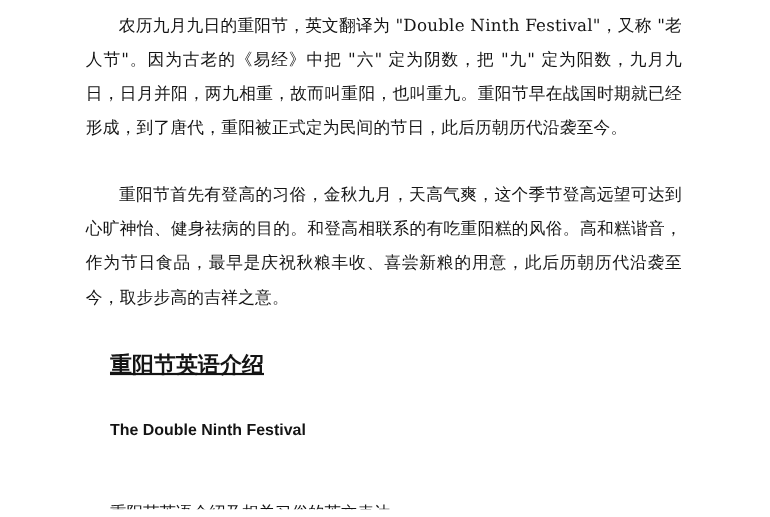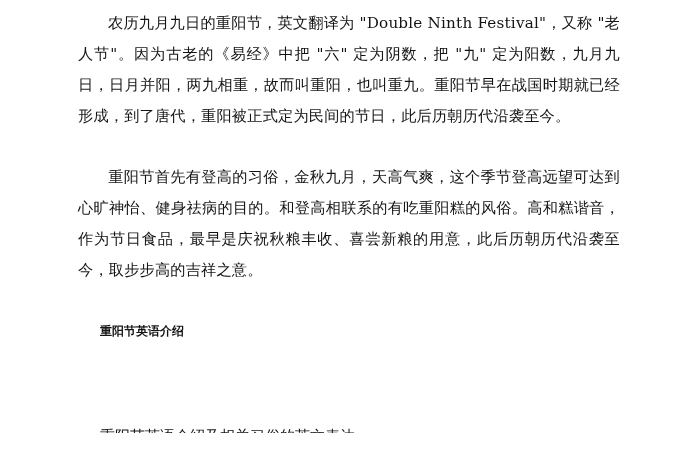--- a/index.html
+++ b/index.html
@@ -31,27 +31,28 @@
     font-family: "DejaVu Serif", "Liberation Serif", serif;
     letter-spacing: 0.2px;
   }
   .para .indent {
     display: inline-block;
     width: 30px;
   }
   .spacer-sm { height: 30px; }
   .spacer-md { height: 30px; }
   .heading-cn {
-    font-size: 12px;
+    font-size: 20px;
     line-height: 30px;
     font-family: "DejaVu Serif", "Liberation Serif", serif;
     font-weight: bold;
     color: #141414;
     margin: 0;
     padding-left: 22px;
+    text-decoration: underline;
   }
   .heading-en {
     font-size: 14.5px;
     line-height: 30px;
     font-family: "Liberation Sans", sans-serif;
     font-weight: bold;
     color: #141414;
     margin: 0;
     padding-left: 22px;
   }
@@ -76,18 +77,19 @@
   <div class="spacer-sm"></div>
 
   <p class="para"><span class="indent"></span><span>重阳节首先有登高的习俗，金秋九月，天高气爽，这个季节登高远望可达到心旷神怡、健身祛病的目的。和登高相联系的有吃重阳糕的风俗。高和糕谐音，作为节日食品，最早是庆祝秋粮丰收、喜尝新粮的用意，此后历朝历代沿袭至今，取步步高的吉祥之意。</span></p>
 
   <div class="spacer-md"></div>
 
   <p class="heading-cn">重阳节英语介绍</p>
 
   <div class="spacer-sm"></div>
 
+  <p class="heading-en">The Double Ninth Festival</p>
 
   <div class="spacer-sm"></div>
 
   <p class="partial-line">重阳节英语介绍及相关习俗的英文表达</p>
 
 </div>
 
 </body></html>

